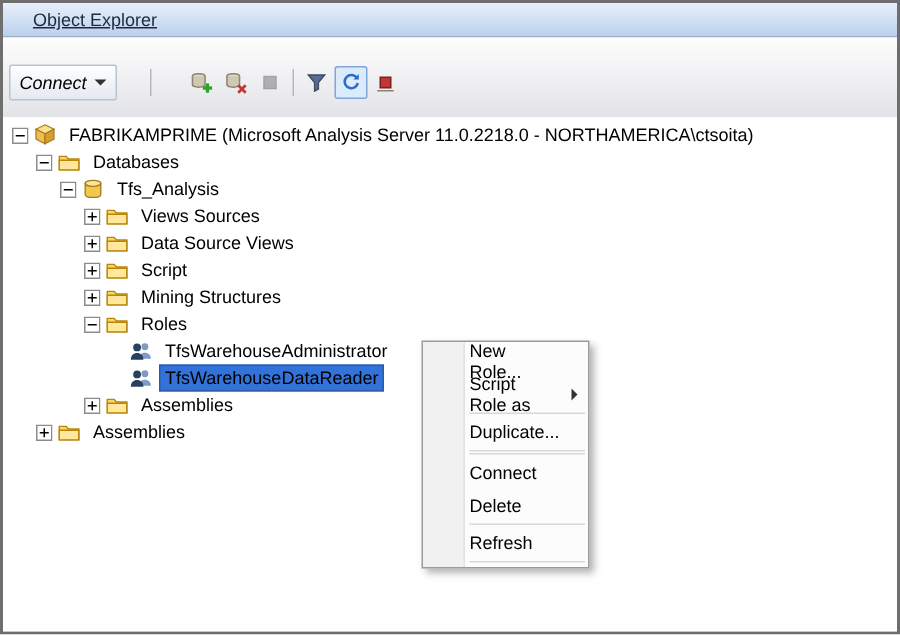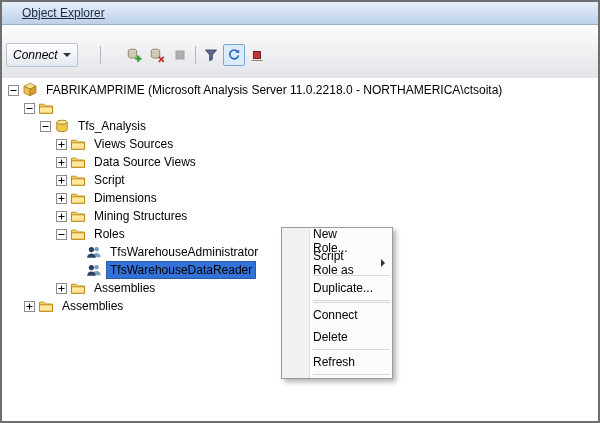--- a/index.html
+++ b/index.html
@@ -152,20 +152,21 @@
             <rect x="0.5" y="0.5" width="10" height="10" fill="#fff" stroke="#8c8c8c"></rect>
             <line x1="2.5" y1="5.5" x2="8.5" y2="5.5" stroke="#000"></line>
           </svg>
         </span>
         <span class="node-icon">
           <svg width="16" height="16" viewBox="0 0 16 16">
             <path d="M1.5 4.2h4.6l1.5 1.8h7v7.2h-13z" fill="#FCD462" stroke="#B8860B" stroke-width="0.9"></path>
             <path d="M1.5 6.8h13v6.4h-13z" fill="#FFE79C" stroke="#B8860B" stroke-width="0.9"></path>
           </svg>
         </span>
+        <span class="tree-label">Databases</span>
       </div>
       <div class="tree-row">
         <span class="indent" style="width:38px"></span>
         <span class="expander">
           <svg width="11" height="11" viewBox="0 0 11 11">
             <rect x="0.5" y="0.5" width="10" height="10" fill="#fff" stroke="#8c8c8c"></rect>
             <line x1="2.5" y1="5.5" x2="8.5" y2="5.5" stroke="#000"></line>
           </svg>
         </span>
         <span class="node-icon">
@@ -219,37 +220,20 @@
             <line x1="5.5" y1="2.5" x2="5.5" y2="8.5" stroke="#000"></line>
           </svg>
         </span>
         <span class="node-icon">
           <svg width="16" height="16" viewBox="0 0 16 16">
             <path d="M1.5 4.2h4.6l1.5 1.8h7v7.2h-13z" fill="#FCD462" stroke="#B8860B" stroke-width="0.9"></path>
             <path d="M1.5 6.8h13v6.4h-13z" fill="#FFE79C" stroke="#B8860B" stroke-width="0.9"></path>
           </svg>
         </span>
         <span class="tree-label">Script</span>
-      </div>
-      <div class="tree-row">
-        <span class="indent" style="width:54px"></span>
-        <span class="expander">
-          <svg width="11" height="11" viewBox="0 0 11 11">
-            <rect x="0.5" y="0.5" width="10" height="10" fill="#fff" stroke="#8c8c8c"></rect>
-            <line x1="2.5" y1="5.5" x2="8.5" y2="5.5" stroke="#000"></line>
-            <line x1="5.5" y1="2.5" x2="5.5" y2="8.5" stroke="#000"></line>
-          </svg>
-        </span>
-        <span class="node-icon">
-          <svg width="16" height="16" viewBox="0 0 16 16">
-            <path d="M1.5 4.2h4.6l1.5 1.8h7v7.2h-13z" fill="#FCD462" stroke="#B8860B" stroke-width="0.9"></path>
-            <path d="M1.5 6.8h13v6.4h-13z" fill="#FFE79C" stroke="#B8860B" stroke-width="0.9"></path>
-          </svg>
-        </span>
-        <span class="tree-label">Dimensions</span>
       </div>
       <div class="tree-row">
         <span class="indent" style="width:54px"></span>
         <span class="expander">
           <svg width="11" height="11" viewBox="0 0 11 11">
             <rect x="0.5" y="0.5" width="10" height="10" fill="#fff" stroke="#8c8c8c"></rect>
             <line x1="2.5" y1="5.5" x2="8.5" y2="5.5" stroke="#000"></line>
             <line x1="5.5" y1="2.5" x2="5.5" y2="8.5" stroke="#000"></line>
           </svg>
         </span>

